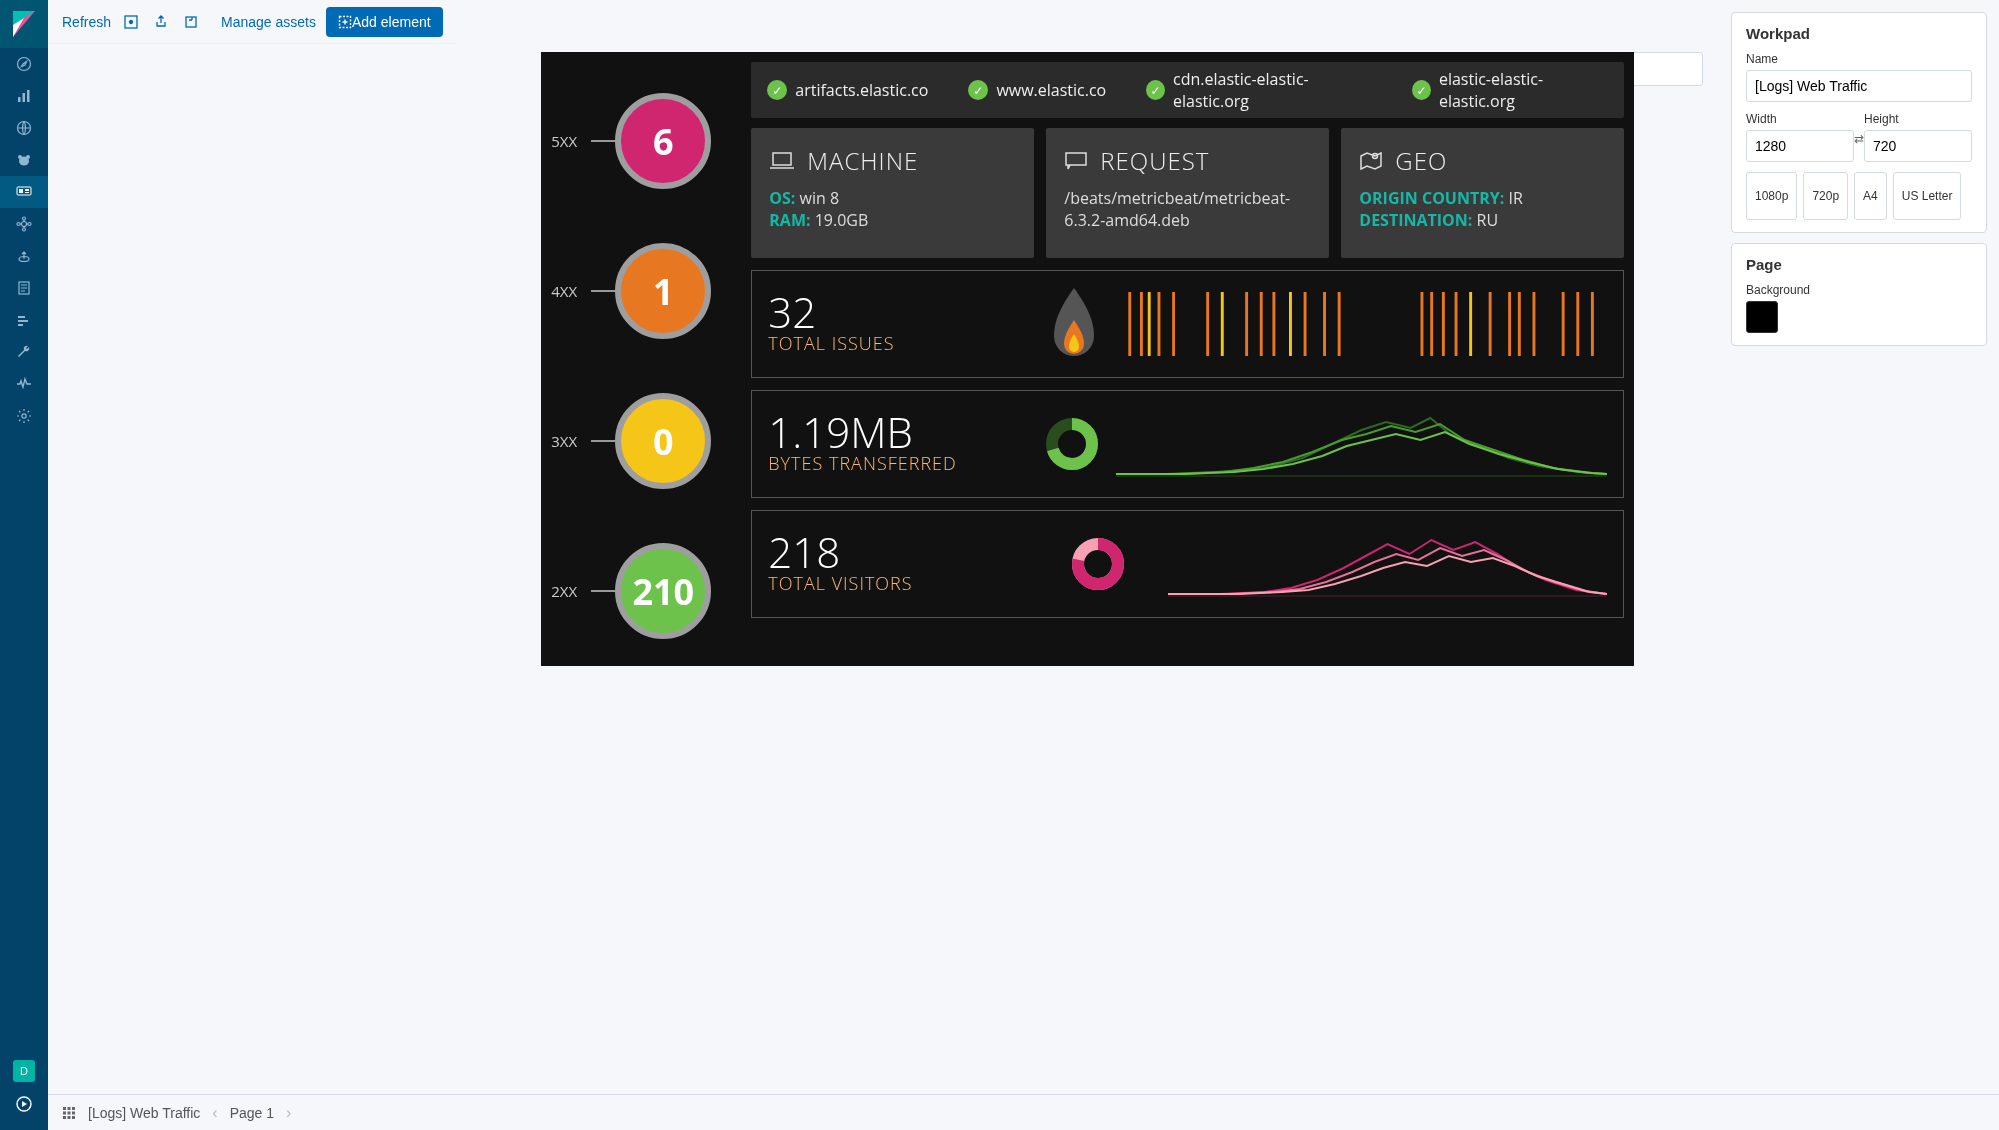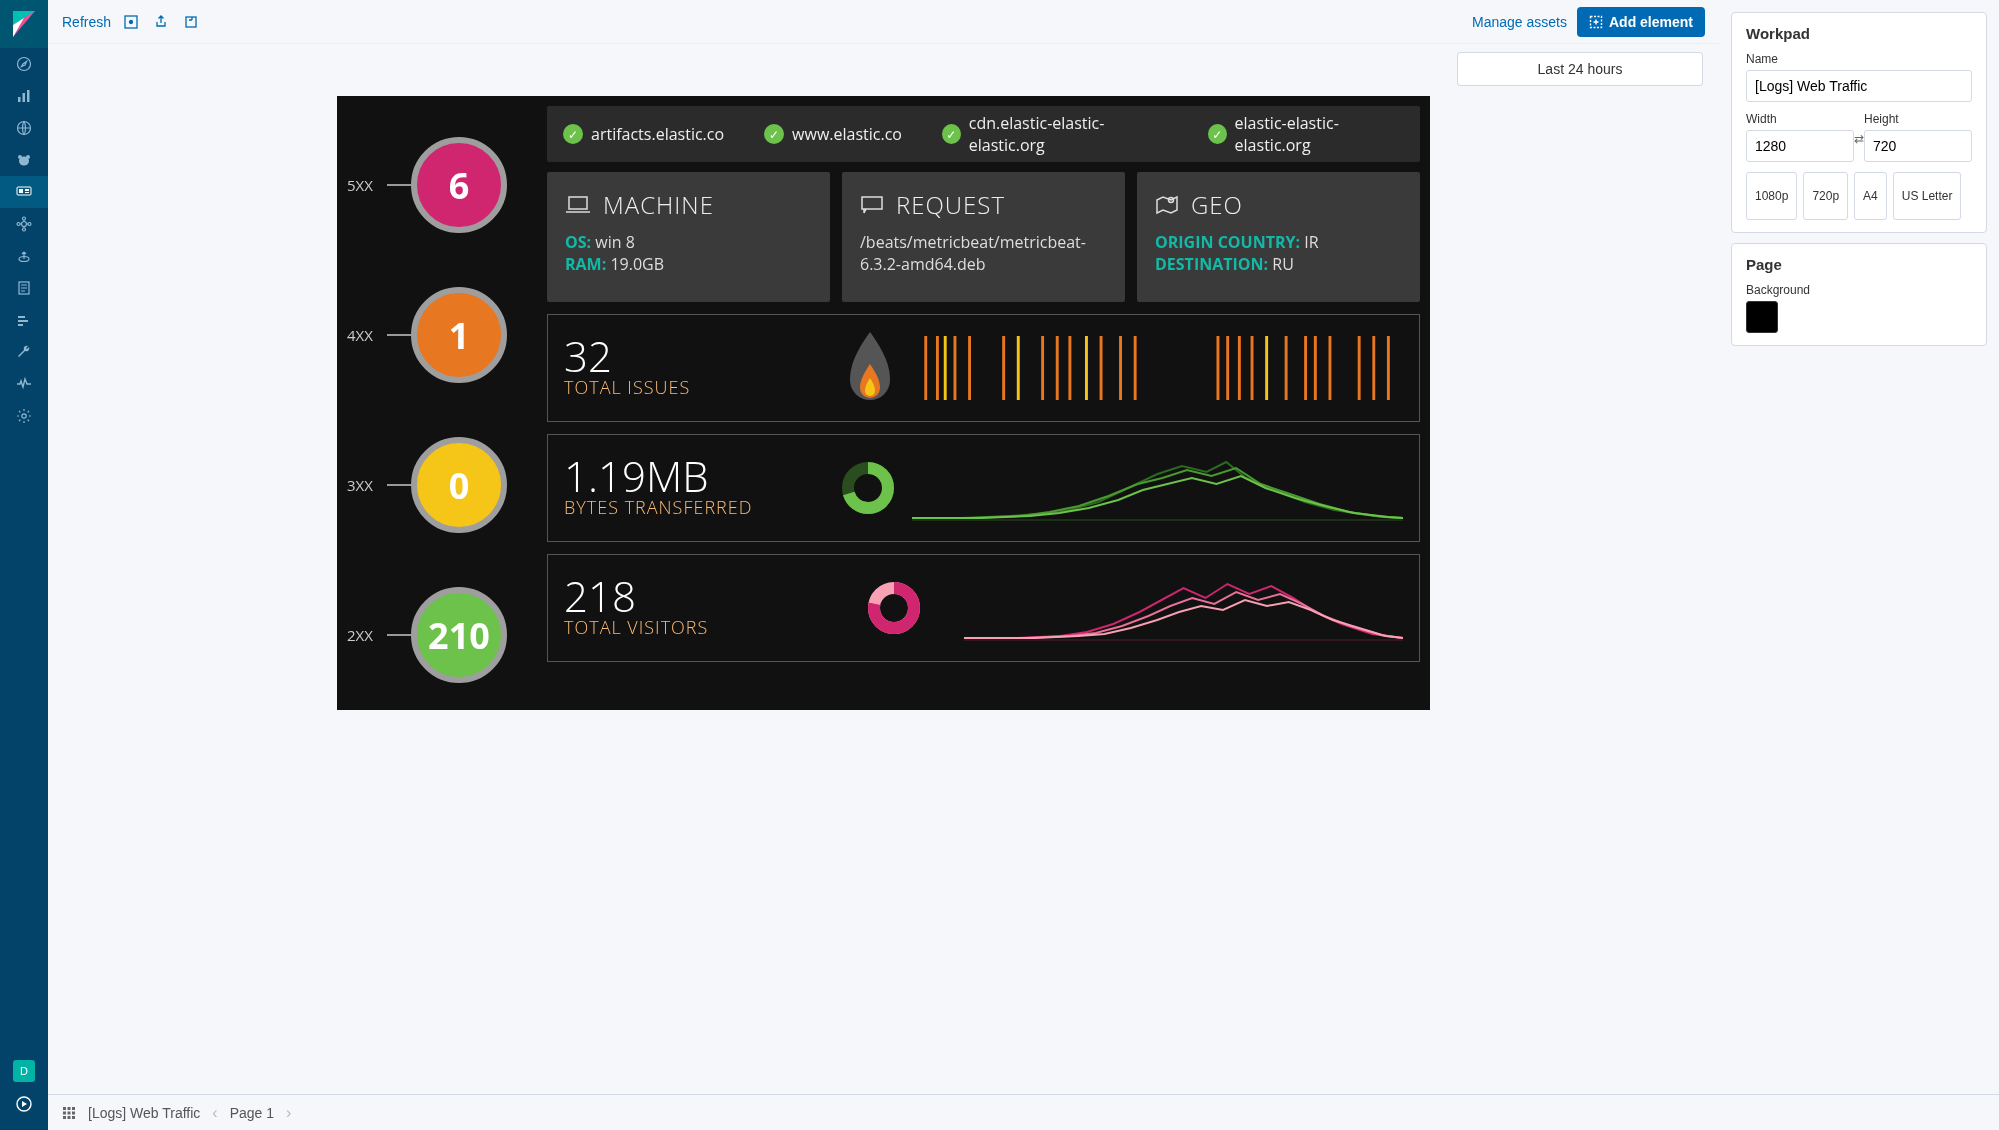--- a/index.html
+++ b/index.html
@@ -60,21 +60,21 @@
 .nav-rail .play {
   width: 48px; height: 32px;
   display: flex; align-items: center; justify-content: center;
   color: #fff;
 }
 
 
 .main {
   flex: 1;
   display: flex;
-  flex-direction: column;
+  flex-direction: row;
   min-width: 0;
 }
 .toolbar {
   height: 44px;
   background: #f5f7fa;
   border-bottom: 1px solid #eee;
   display: flex;
   align-items: center;
   padding: 0 14px;
   gap: 10px;
@@ -83,22 +83,22 @@
 .toolbar .link { color: #006bb4; cursor: pointer; }
 .toolbar .tool-icon {
   width: 20px; height: 20px; display: inline-flex;
   align-items: center; justify-content: center;
   color: #006bb4; cursor: pointer;
 }
 .toolbar .spacer { flex: 1; }
 .toolbar .btn-primary {
   background: #006bb4; color: #fff;
   border-radius: 4px; padding: 7px 12px;
-  display: inline-flex; align-items: center; gap: 6px;
-  cursor: pointer; font-weight: 700;
+  display: inline-flex; align-items: center; gap: 0;
+  cursor: pointer; font-weight: 400;
 }
 .timefilter {
   position: absolute;
   top: 52px; right: 296px;
   width: 246px; height: 34px;
   background: #fff;
   border: 1px solid #d3dae6;
   border-radius: 3px;
   display: flex; align-items: center; justify-content: center;
   color: #333; font-size: 14px;

